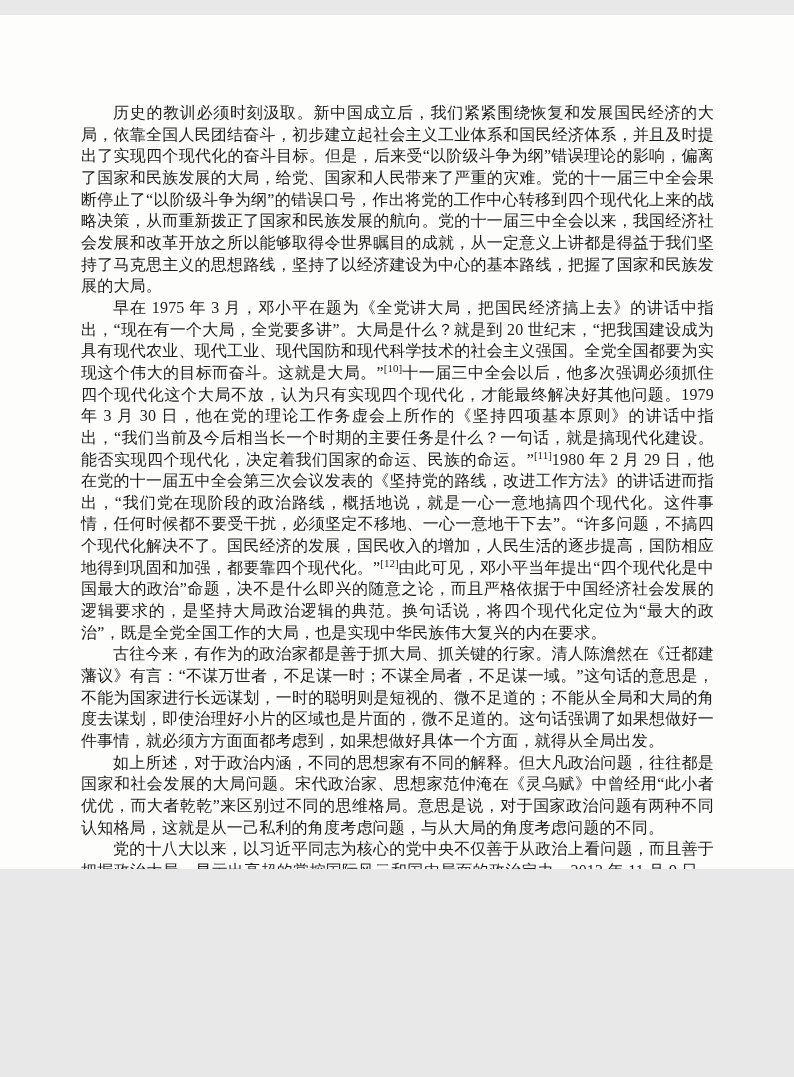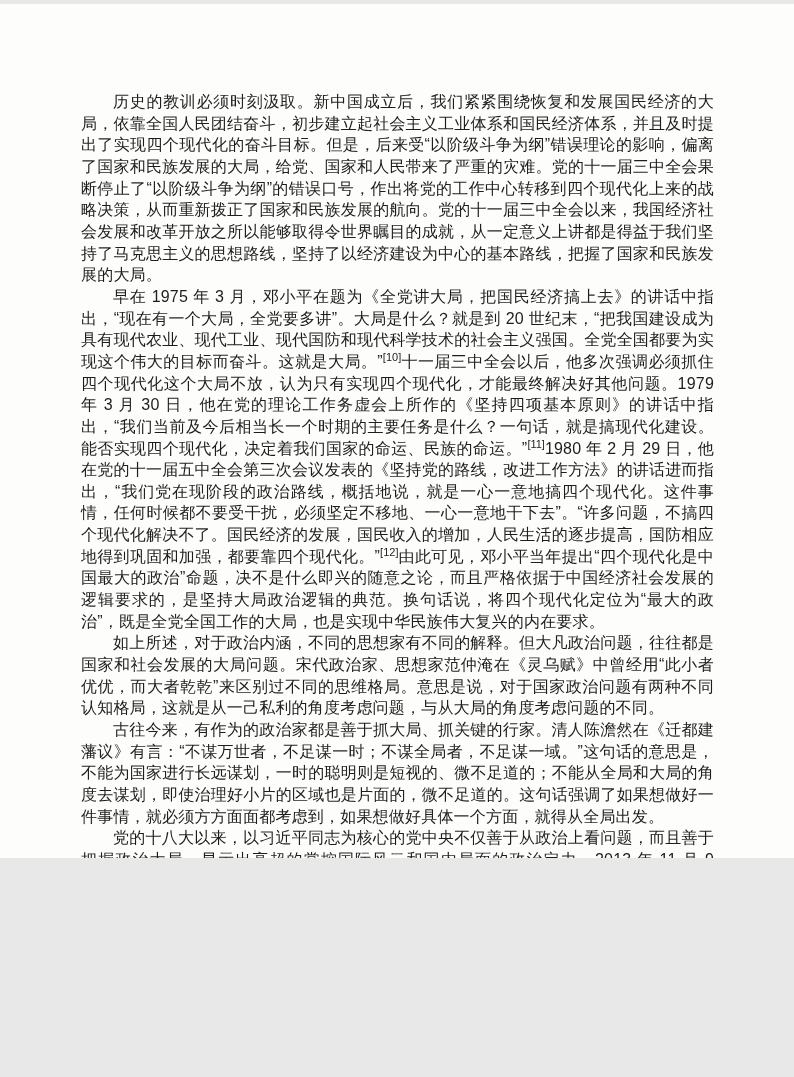--- a/index.html
+++ b/index.html
@@ -4,23 +4,23 @@
 <style>
   html, body {
     margin: 0;
     padding: 0;
     background: #e8e8e8;
   }
   .page {
     position: relative;
     width: 794px;
     height: 854px;
-    margin: 4px auto;
+    margin: 15px auto;
     background: #fdfdfc;
-    font-family: Liberation Sans, sans-serif;
+    font-family: Liberation Serif, serif;
     color: #1d1d1d;
     overflow: hidden;
   }
   .text-block {
     position: absolute;
     left: 81px;
     top: 87px;
     width: 633px;
     font-size: 16px;
     line-height: 21.65px;
@@ -53,18 +53,18 @@
     color: #14532d;
   }
 </style>
 </head>
 <body>
 
 <div class="page">
   <div class="text-block" id="text-block">
       <p>历史的教训必须时刻汲取。新中国成立后，我们紧紧围绕恢复和发展国民经济的大局，依靠全国人民团结奋斗，初步建立起社会主义工业体系和国民经济体系，并且及时提出了实现四个现代化的奋斗目标。但是，后来受“以阶级斗争为纲”错误理论的影响，偏离了国家和民族发展的大局，给党、国家和人民带来了严重的灾难。党的十一届三中全会果断停止了“以阶级斗争为纲”的错误口号，作出将党的工作中心转移到四个现代化上来的战略决策，从而重新拨正了国家和民族发展的航向。党的十一届三中全会以来，我国经济社会发展和改革开放之所以能够取得令世界瞩目的成就，从一定意义上讲都是得益于我们坚持了马克思主义的思想路线，坚持了以经济建设为中心的基本路线，把握了国家和民族发展的大局。</p>
       <p>早在 1975 年 3 月，邓小平在题为《全党讲大局，把国民经济搞上去》的讲话中指出，“现在有一个大局，全党要多讲”。大局是什么？就是到 20 世纪末，“把我国建设成为具有现代农业、现代工业、现代国防和现代科学技术的社会主义强国。全党全国都要为实现这个伟大的目标而奋斗。这就是大局。”<sup class="ref">[10]</sup>十一届三中全会以后，他多次强调必须抓住四个现代化这个大局不放，认为只有实现四个现代化，才能最终解决好其他问题。1979 年 3 月 30 日，他在党的理论工作务虚会上所作的《坚持四项基本原则》的讲话中指出，“我们当前及今后相当长一个时期的主要任务是什么？一句话，就是搞现代化建设。能否实现四个现代化，决定着我们国家的命运、民族的命运。”<sup class="ref">[11]</sup>1980 年 2 月 29 日，他在党的十一届五中全会第三次会议发表的《坚持党的路线，改进工作方法》的讲话进而指出，“我们党在现阶段的政治路线，概括地说，就是一心一意地搞四个现代化。这件事情，任何时候都不要受干扰，必须坚定不移地、一心一意地干下去”。“许多问题，不搞四个现代化解决不了。国民经济的发展，国民收入的增加，人民生活的逐步提高，国防相应地得到巩固和加强，都要靠四个现代化。”<sup class="ref">[12]</sup>由此可见，邓小平当年提出“四个现代化是中国最大的政治”命题，决不是什么即兴的随意之论，而且严格依据于中国经济社会发展的逻辑要求的，是坚持大局政治逻辑的典范。换句话说，将四个现代化定位为“最大的政治”，既是全党全国工作的大局，也是实现中华民族伟大复兴的内在要求。</p>
+      <p>古往今来，有作为的政治家都是善于抓大局、抓关键的行家。清人陈澹然在《迁都建藩议》有言：“不谋万世者，不足谋一时；不谋全局者，不足谋一域。”这句话的意思是，不能为国家进行长远谋划，一时的聪明则是短视的、微不足道的；不能从全局和大局的角度去谋划，即使治理好小片的区域也是片面的，微不足道的。这句话强调了如果想做好一件事情，就必须方方面面都考虑到，如果想做好具体一个方面，就得从全局出发。</p>
       <p>如上所述，对于政治内涵，不同的思想家有不同的解释。但大凡政治问题，往往都是国家和社会发展的大局问题。宋代政治家、思想家范仲淹在《灵乌赋》中曾经用“此小者优优，而大者乾乾”来区别过不同的思维格局。意思是说，对于国家政治问题有两种不同认知格局，这就是从一己私利的角度考虑问题，与从大局的角度考虑问题的不同。</p>
-      <p>古往今来，有作为的政治家都是善于抓大局、抓关键的行家。清人陈澹然在《迁都建藩议》有言：“不谋万世者，不足谋一时；不谋全局者，不足谋一域。”这句话的意思是，不能为国家进行长远谋划，一时的聪明则是短视的、微不足道的；不能从全局和大局的角度去谋划，即使治理好小片的区域也是片面的，微不足道的。这句话强调了如果想做好一件事情，就必须方方面面都考虑到，如果想做好具体一个方面，就得从全局出发。</p>
       <p>党的十八大以来，以习近平同志为核心的党中央不仅善于从政治上看问题，而且善于把握政治大局，显示出高超的掌控国际风云和国内局面的政治定力。2013 年 11 月 9 日，习近平总书记在《关于〈中共中央关于全面深化改革若干重大问题的决定〉的说明》中，指出：“坚持从大局出发考虑问题。全面深化改革是关系党和国家事业发展全局的重大战略部署，不是某个领域某个方面的单项改革。‘不谋全局者，不足谋一域。’大家来自不同部门和单位，都要从全局看问题，首先要看提出的重大改革举措是否符合全局需要，是否有利于党和国家事业长远发展。要真正向前展望、超前思维、提前谋局。只有这样，最后形成的文件才能真正符合党和人民事业发展要求。”<sup class="ref">[13]</sup>习近平总书记引用这句话，强调</p>
     </div>
   <div class="page-number">· 65 ·</div>
 </div>
 
 </body></html>

